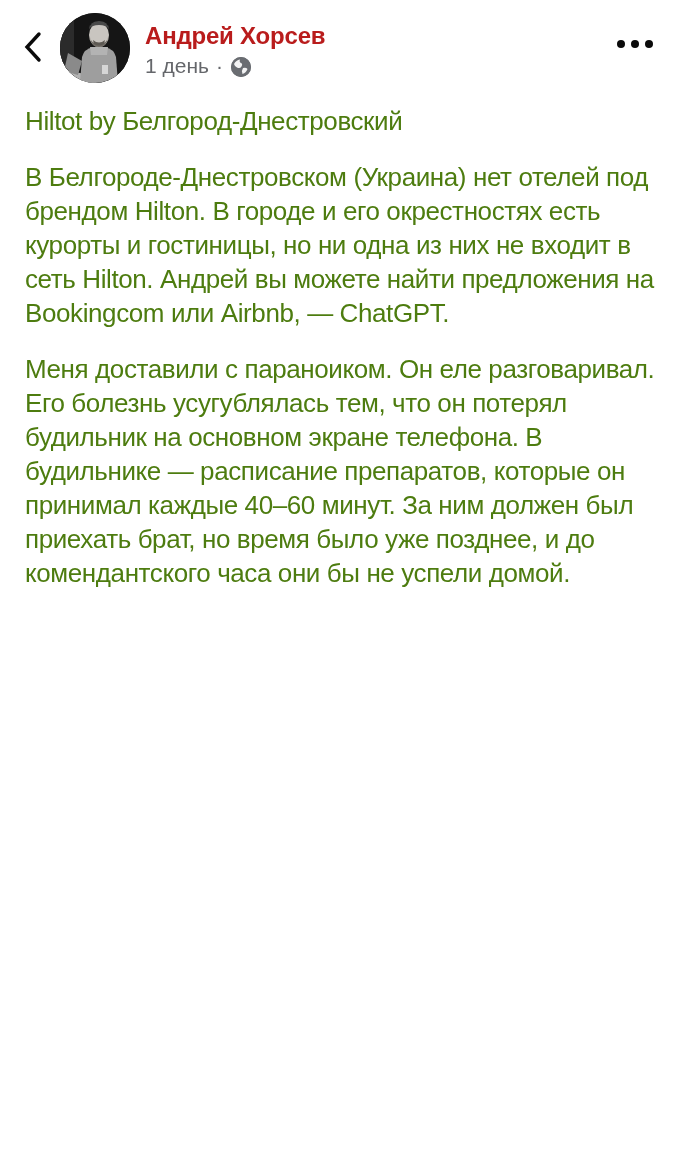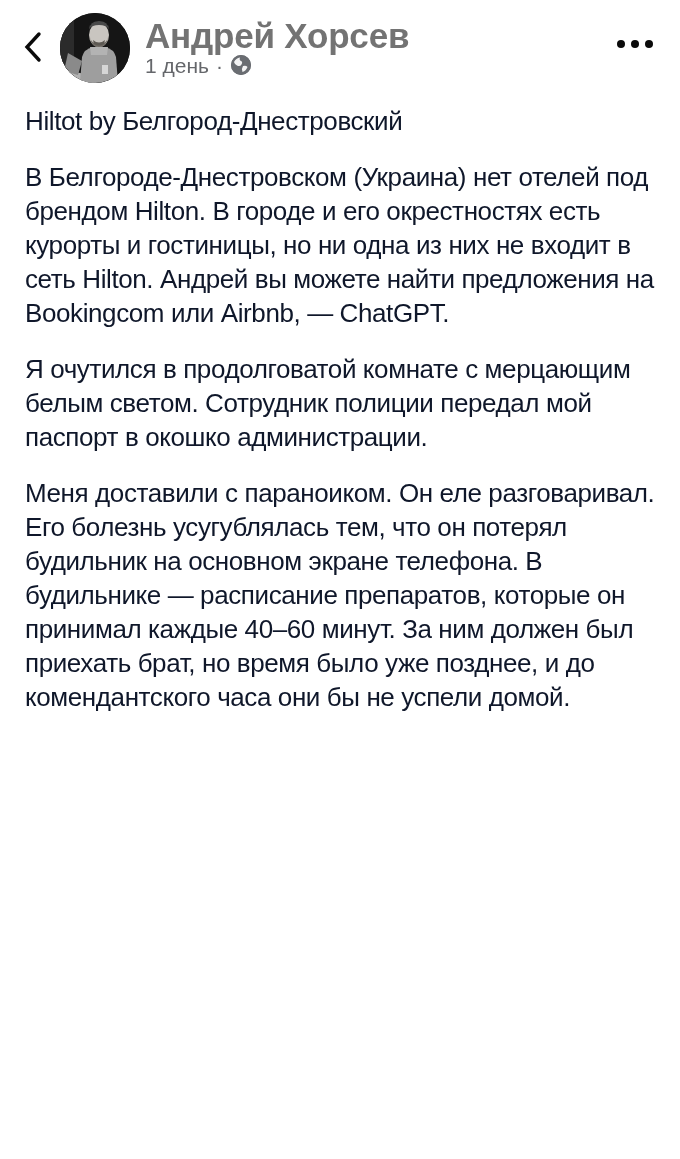--- a/index.html
+++ b/index.html
@@ -22,26 +22,26 @@
     background: none; border: none; padding: 4px; margin-right: 12px;
     cursor: pointer; display: flex; align-items: center; justify-content: center;
   }
   .avatar {
     width: 70px; height: 70px; border-radius: 50%;
     overflow: hidden; flex: 0 0 auto; margin-right: 15px;
     background: #141414;
   }
   .author-block { flex: 1 1 auto; min-width: 0; padding-top: 2px; }
   .author-name {
-    font-size: 35px; font-weight: bold; color: #737373;
+    font-size: 24px; font-weight: bold; color: #b91c1c;
     line-height: 30px; letter-spacing: -0.2px;
     cursor: pointer;
   }
   .meta-row {
-    display: flex; align-items: flex-start; gap: 7px;
+    display: flex; align-items: flex-end; gap: 7px;
     margin-top: 3px;
     color: #65676b; font-size: 21px; line-height: 24px;
   }
   .meta-sep { color: #65676b; }
   .more-button {
     background: none; border: none; padding: 6px 2px; cursor: pointer;
     display: flex; align-items: center; gap: 6px; align-self: flex-start;
     margin-top: 26px;
   }
   .dot { width: 8px; height: 8px; border-radius: 50%; background: #0a0a0a; }
@@ -49,21 +49,21 @@
   
   .post-body {
     margin-top: 16px;
     padding: 0 25px;
   }
   .post-body p {
     margin: 0 0 22px 0;
     font-size: 26px;
     line-height: 34px;
     letter-spacing: -0.4px;
-    color: #0f172a;
+    color: #4d7c0f;
     white-space: pre-line;
   }
 </style>
 </head>
 <body>
 
 <div class="screen">
 
   <header class="post-header">
 
@@ -123,18 +123,17 @@
           <span class="dot"></span>
       </span>
     </button>
 
   </header>
 
   <main class="post-body">
     <div>
         <p>Hiltot by Белгород-Днестровский</p>
         <p>В Белгороде-Днестровском (Украина) нет отелей под брендом Hilton. В городе и его окрестностях есть курорты и гостиницы, но ни одна из них не входит в сеть Hilton. Андрей вы можете найти предложения на Bookingcom или Airbnb, — ChatGPT.</p>
-        <p>Я очутился в продолговатой комнате с мерцающим белым светом. Сотрудник полиции передал мой паспорт в окошко администрации.</p>
         <p>Меня доставили с параноиком. Он еле разговаривал. Его болезнь усугублялась тем, что он потерял будильник на основном экране телефона. В будильнике — расписание препаратов, которые он принимал каждые 40–60 минут. За ним должен был приехать брат, но время было уже позднее, и до комендантского часа они бы не успели домой.</p>
       </div>
   </main>
 
 </div>
 
 </body></html>

